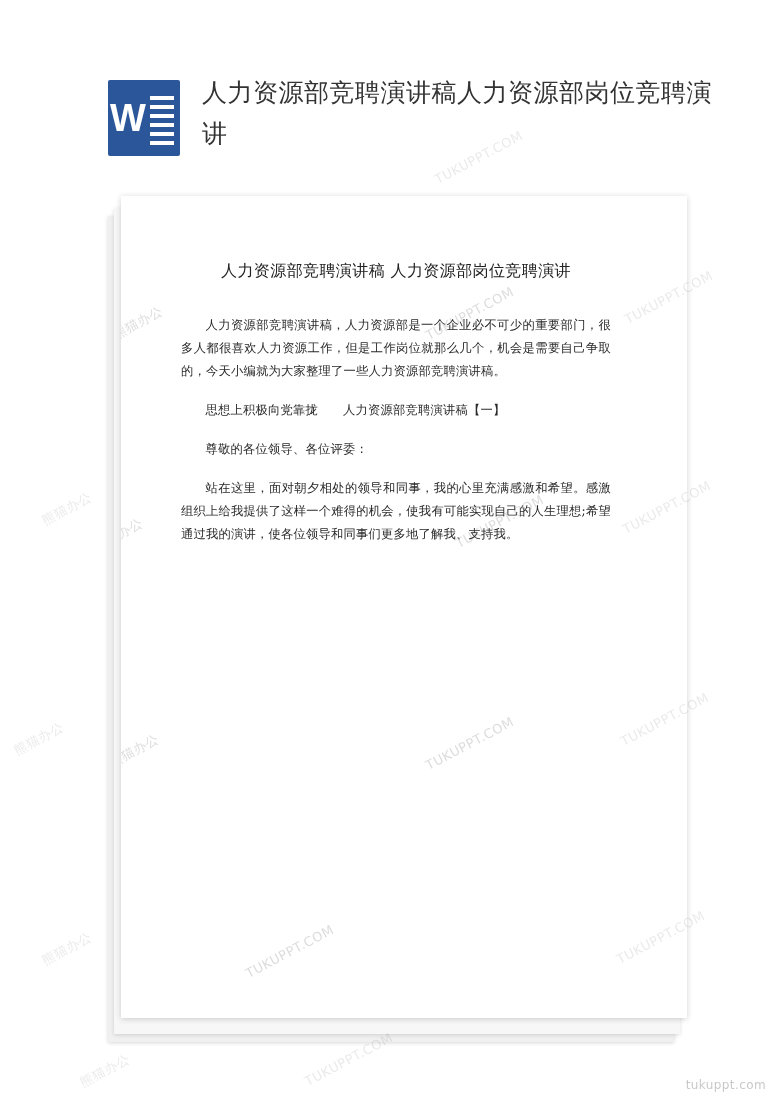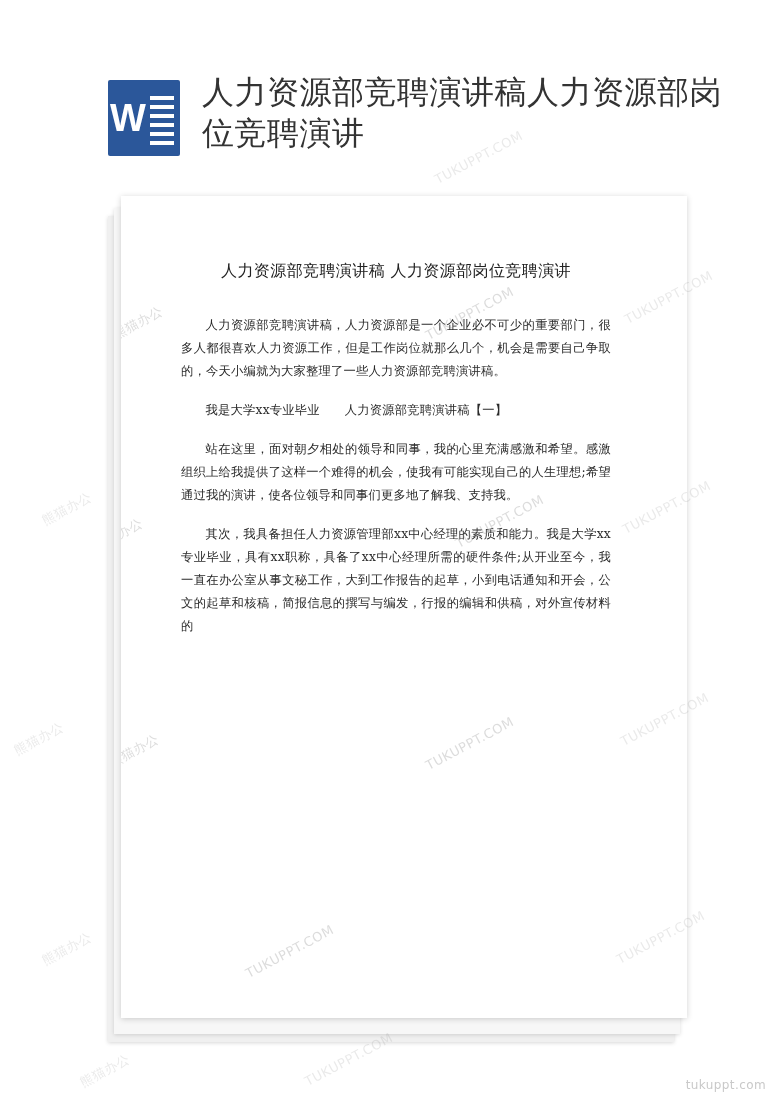--- a/index.html
+++ b/index.html
@@ -67,21 +67,21 @@
   .doc-icon .icon-lines i {
     display: block;
     height: 4px;
     margin-bottom: 5px;
     background: #ffffff;
   }
   .header-title {
     margin-left: 22px;
     margin-right: 56px;
     color: #333333;
-    font-size: 32px;
+    font-size: 25px;
     line-height: 41px;
     font-family: "DejaVu Sans", "Liberation Sans", sans-serif;
     letter-spacing: 0.5px;
   }
 
   
   .pages {
     position: absolute;
     left: 0;
     top: 196px;
@@ -183,23 +183,23 @@
 </div>
 
 <div class="pages">
   <div class="page-shadow-back"></div>
   <div class="page-shadow-mid"></div>
 
   <div class="page-main">
     <div class="doc-title">人力资源部竞聘演讲稿 人力资源部岗位竞聘演讲</div>
 
     <p class="doc-p">人力资源部竞聘演讲稿，人力资源部是一个企业必不可少的重要部门，很多人都很喜欢人力资源工作，但是工作岗位就那么几个，机会是需要自己争取的，今天小编就为大家整理了一些人力资源部竞聘演讲稿。</p>
-    <p class="doc-p">我是大学xx专业毕业　　人力资源部竞聘演讲稿【一】</p>
+    <p class="doc-p">思想上积极向党靠拢　　人力资源部竞聘演讲稿【一】</p>
+    <p class="doc-p">尊敬的各位领导、各位评委：</p>
     <p class="doc-p">站在这里，面对朝夕相处的领导和同事，我的心里充满感激和希望。感激组织上给我提供了这样一个难得的机会，使我有可能实现自己的人生理想;希望通过我的演讲，使各位领导和同事们更多地了解我、支持我。</p>
-    <p class="doc-p">其次，我具备担任人力资源管理部xx中心经理的素质和能力。我是大学xx专业毕业，具有xx职称，具备了xx中心经理所需的硬件条件;从开业至今，我一直在办公室从事文秘工作，大到工作报告的起草，小到电话通知和开会，公文的起草和核稿，简报信息的撰写与编发，行报的编辑和供稿，对外宣传材料的</p>
 
     <div class="wm wm-dark" style="left:-10px; top:118px;">熊猫办公</div>
     <div class="wm wm-dark" style="left:300px; top:110px;">TUKUPPT.COM</div>
     <div class="wm wm-dark" style="left:-30px; top:330px;">熊猫办公</div>
     <div class="wm wm-dark" style="left:330px; top:318px;">TUKUPPT.COM</div>
     <div class="wm wm-dark" style="left:-14px; top:546px;">熊猫办公</div>
     <div class="wm wm-dark" style="left:300px; top:540px;">TUKUPPT.COM</div>
     <div class="wm wm-dark" style="left:120px; top:748px;">TUKUPPT.COM</div>
   </div>
 </div>

